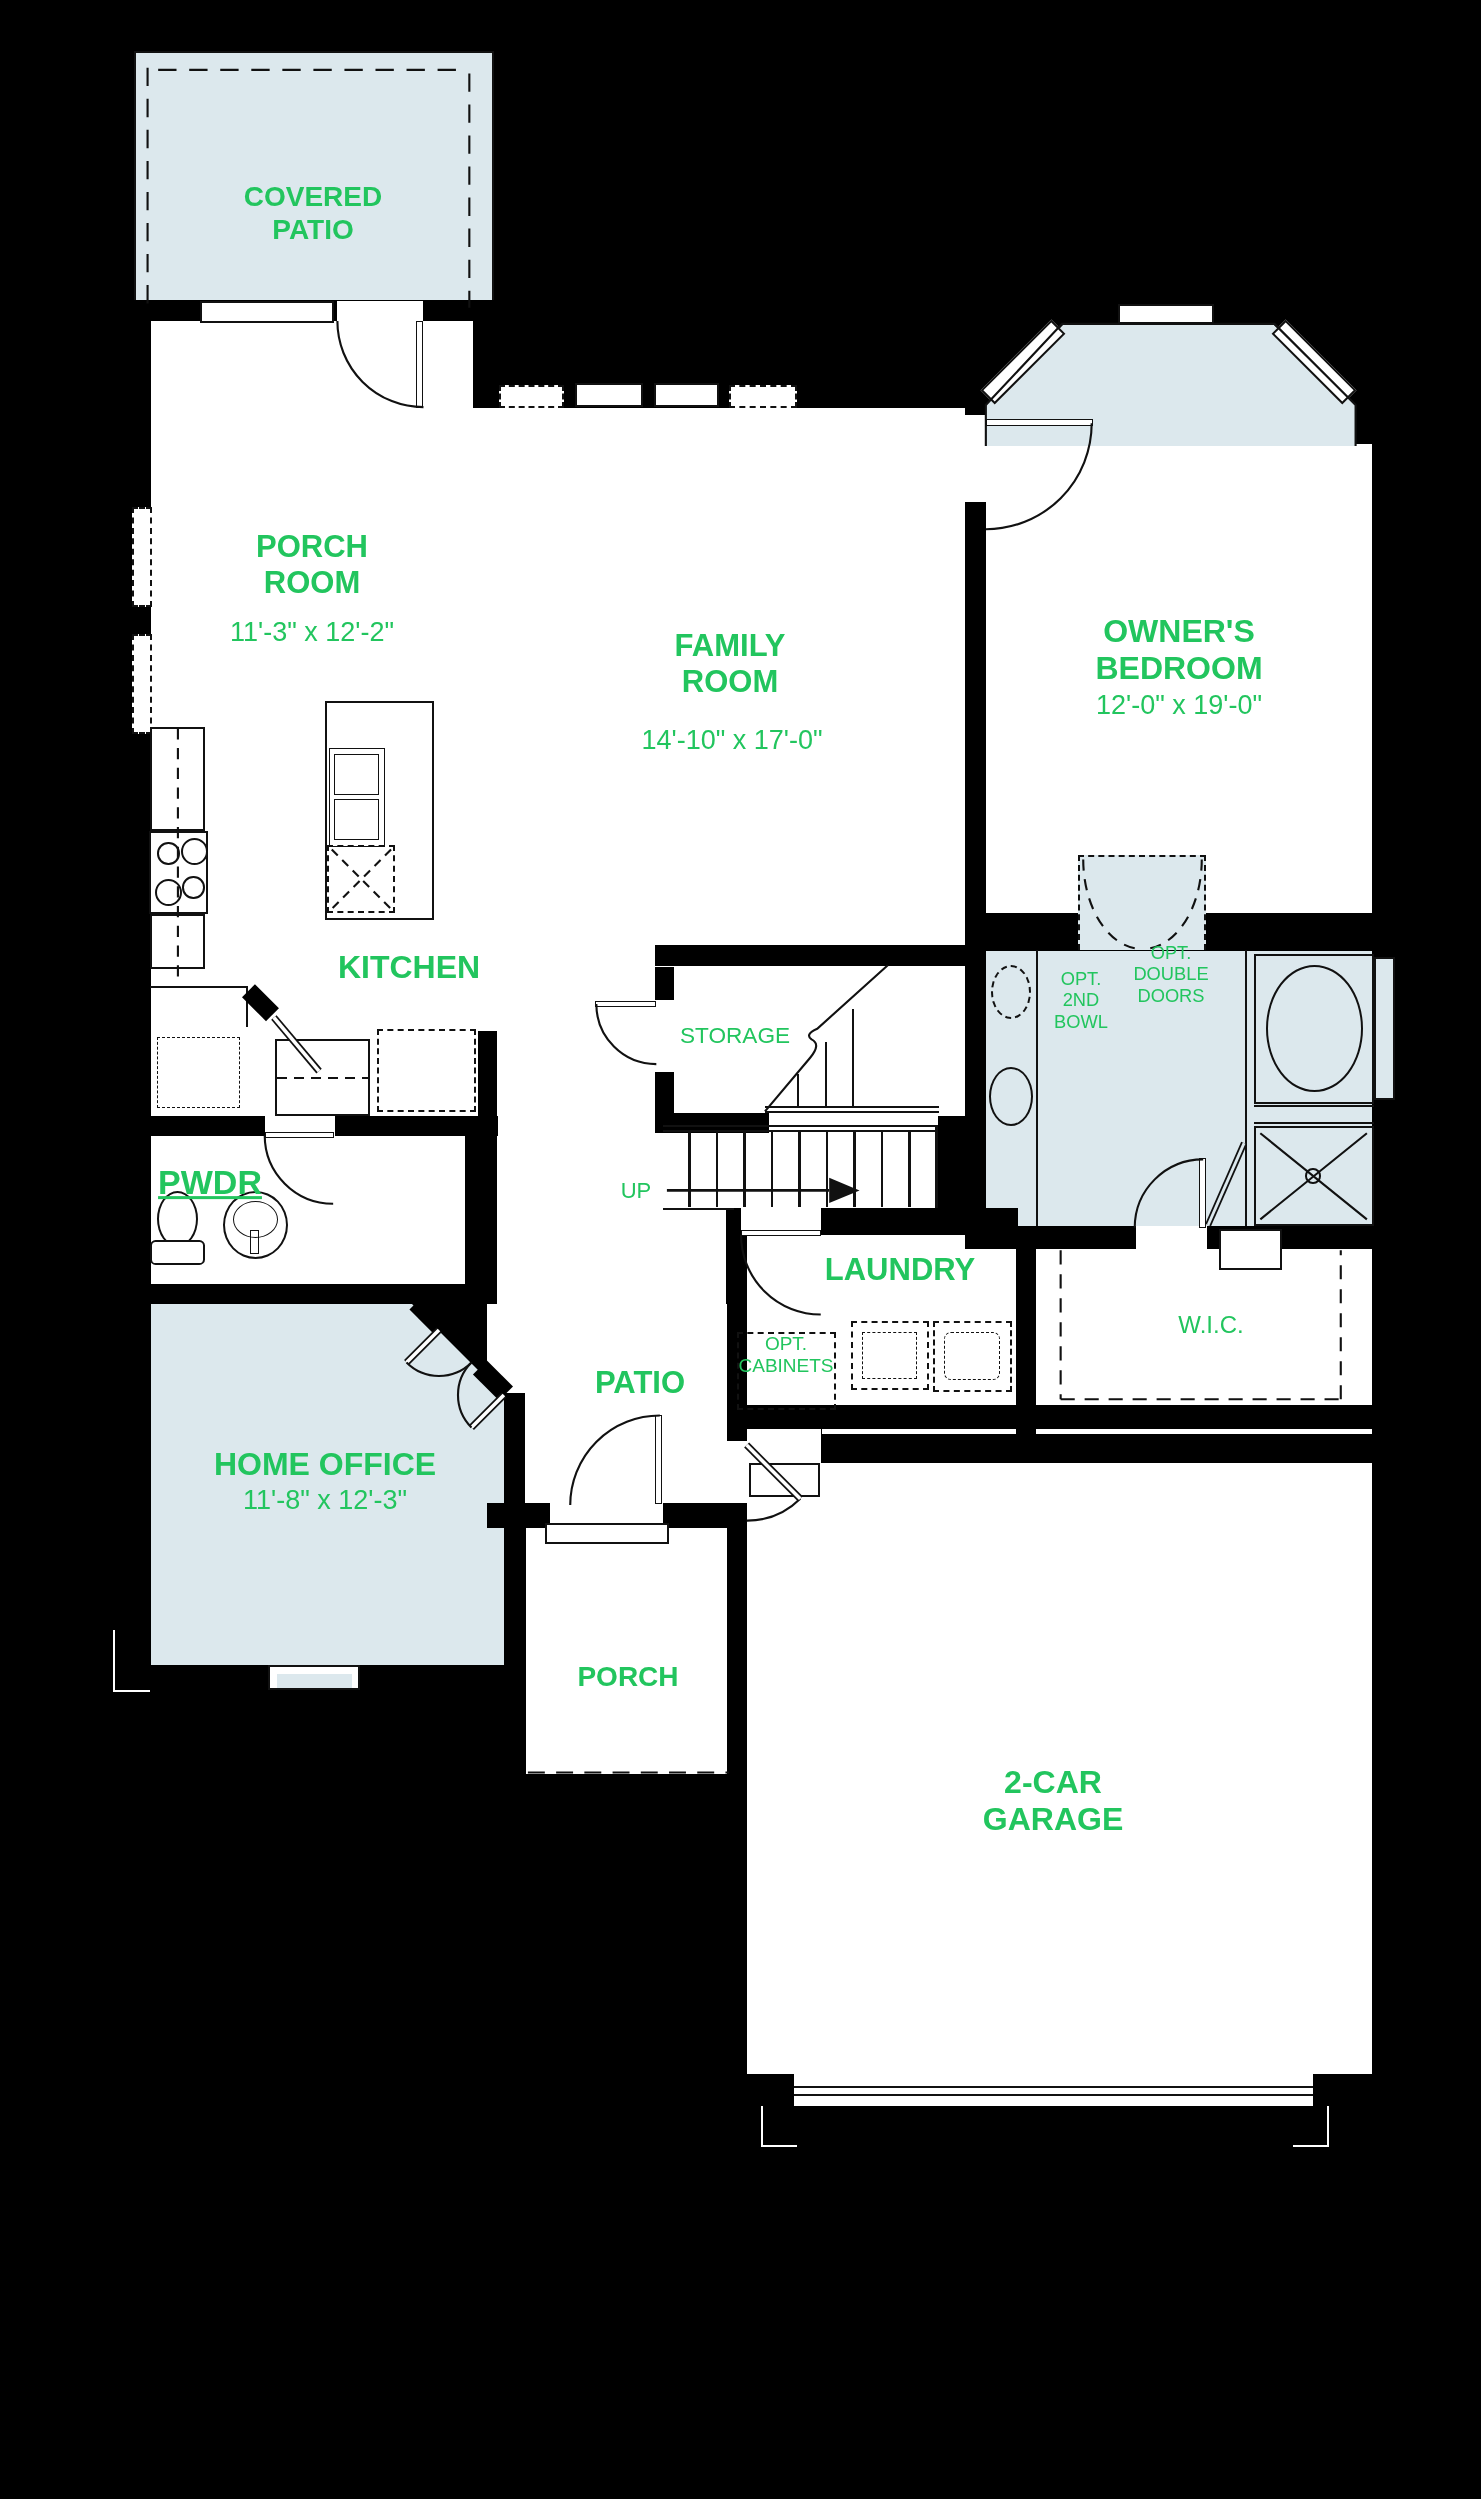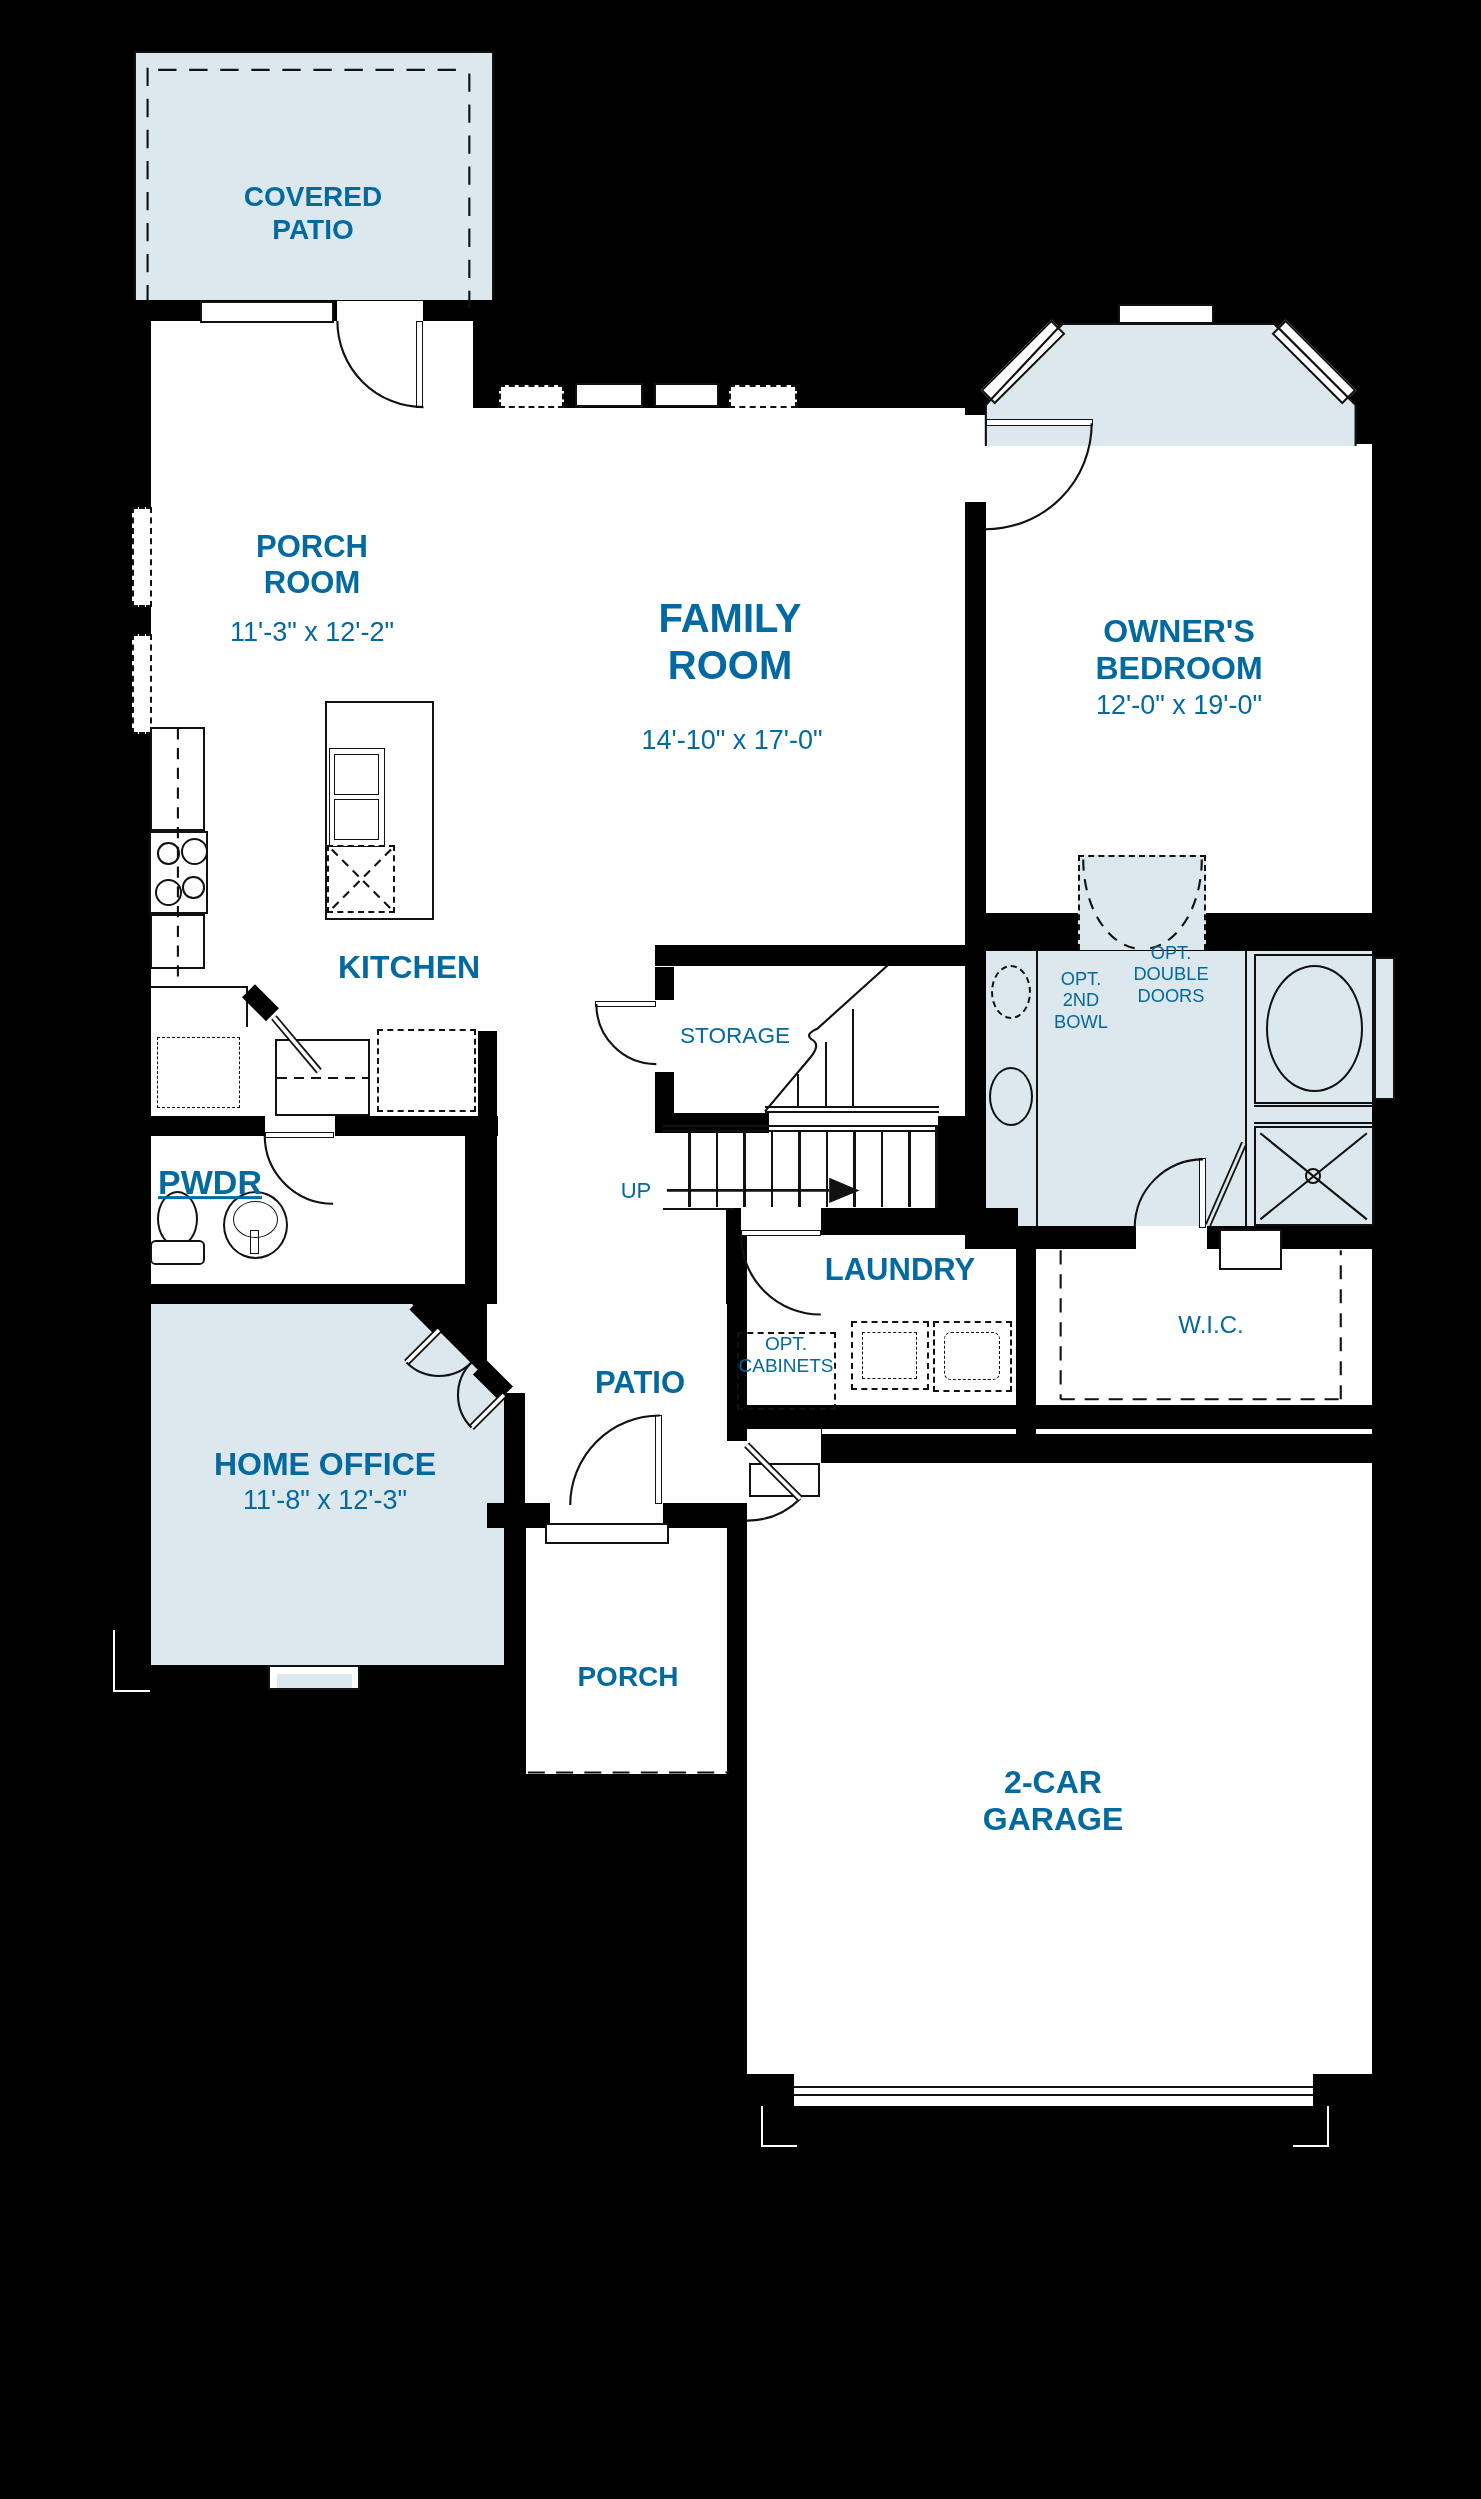--- a/index.html
+++ b/index.html
@@ -8,21 +8,21 @@
   .abs{position:absolute;}
   .floor{position:absolute;background:#ffffff;}
   .blue{position:absolute;background:#dce8ed;}
   .wall{position:absolute;background:#000000;}
   .ln{position:absolute;background:#111111;}
   .box{position:absolute;background:#ffffff;border:2.1px solid #111;box-sizing:border-box;}
   .bluebox{position:absolute;background:#dce8ed;border:2.1px solid #111;box-sizing:border-box;}
   .dashbox{position:absolute;background:#ffffff;border:2.1px dashed #111;box-sizing:border-box;}
   .dashonly{position:absolute;border:2.1px dashed #111;box-sizing:border-box;background:transparent;}
   .leaf{position:absolute;background:#fff;border:1.4px solid #111;box-sizing:border-box;}
-  .label{position:absolute;color:#0369a1;text-align:center;white-space:pre-line;
+  .label{position:absolute;color:#22c55e;text-align:center;white-space:pre-line;
          transform:translate(-50%,-50%);line-height:1.17;font-weight:bold;}
   .n{font-weight:normal;}
   .treads{position:absolute;background:repeating-linear-gradient(90deg,transparent 0 25.4px,#111 25.4px 27.5px);}
 </style>
 </head>
 <body>
 
 <div id="plan">
 
   <div class="blue" style="left:134px;top:51px;width:360px;height:251px;border:2.1px solid #111;box-sizing:border-box;"></div>
@@ -239,21 +239,21 @@
     <polygon points="1175,1669 1175,1705 1218,1687" fill="#111"></polygon>
   </svg>
 
   <div class="label" style="left:313px;top:214px;font-size:28px;">COVERED
 PATIO</div>
 
   <div class="label" style="left:312px;top:565px;font-size:31px;">PORCH
 ROOM</div>
   <div class="label n" style="left:312px;top:633px;font-size:27px;">11'-3" x 12'-2"</div>
 
-  <div class="label" style="left:730px;top:642px;font-size:40px;">FAMILY
+  <div class="label" style="left:730px;top:664px;font-size:31px;">FAMILY
 ROOM</div>
   <div class="label n" style="left:732px;top:741px;font-size:27px;">14'-10" x 17'-0"</div>
 
   <div class="label" style="left:1179px;top:650px;font-size:32px;">OWNER'S
 BEDROOM</div>
   <div class="label n" style="left:1179px;top:706px;font-size:27px;">12'-0" x 19'-0"</div>
 
   <div class="label" style="left:393px;top:968px;font-size:32px;margin-left:16px;">KITCHEN</div>
 
   <div class="label n" style="left:735px;top:1036px;font-size:22.6px;">STORAGE</div>

